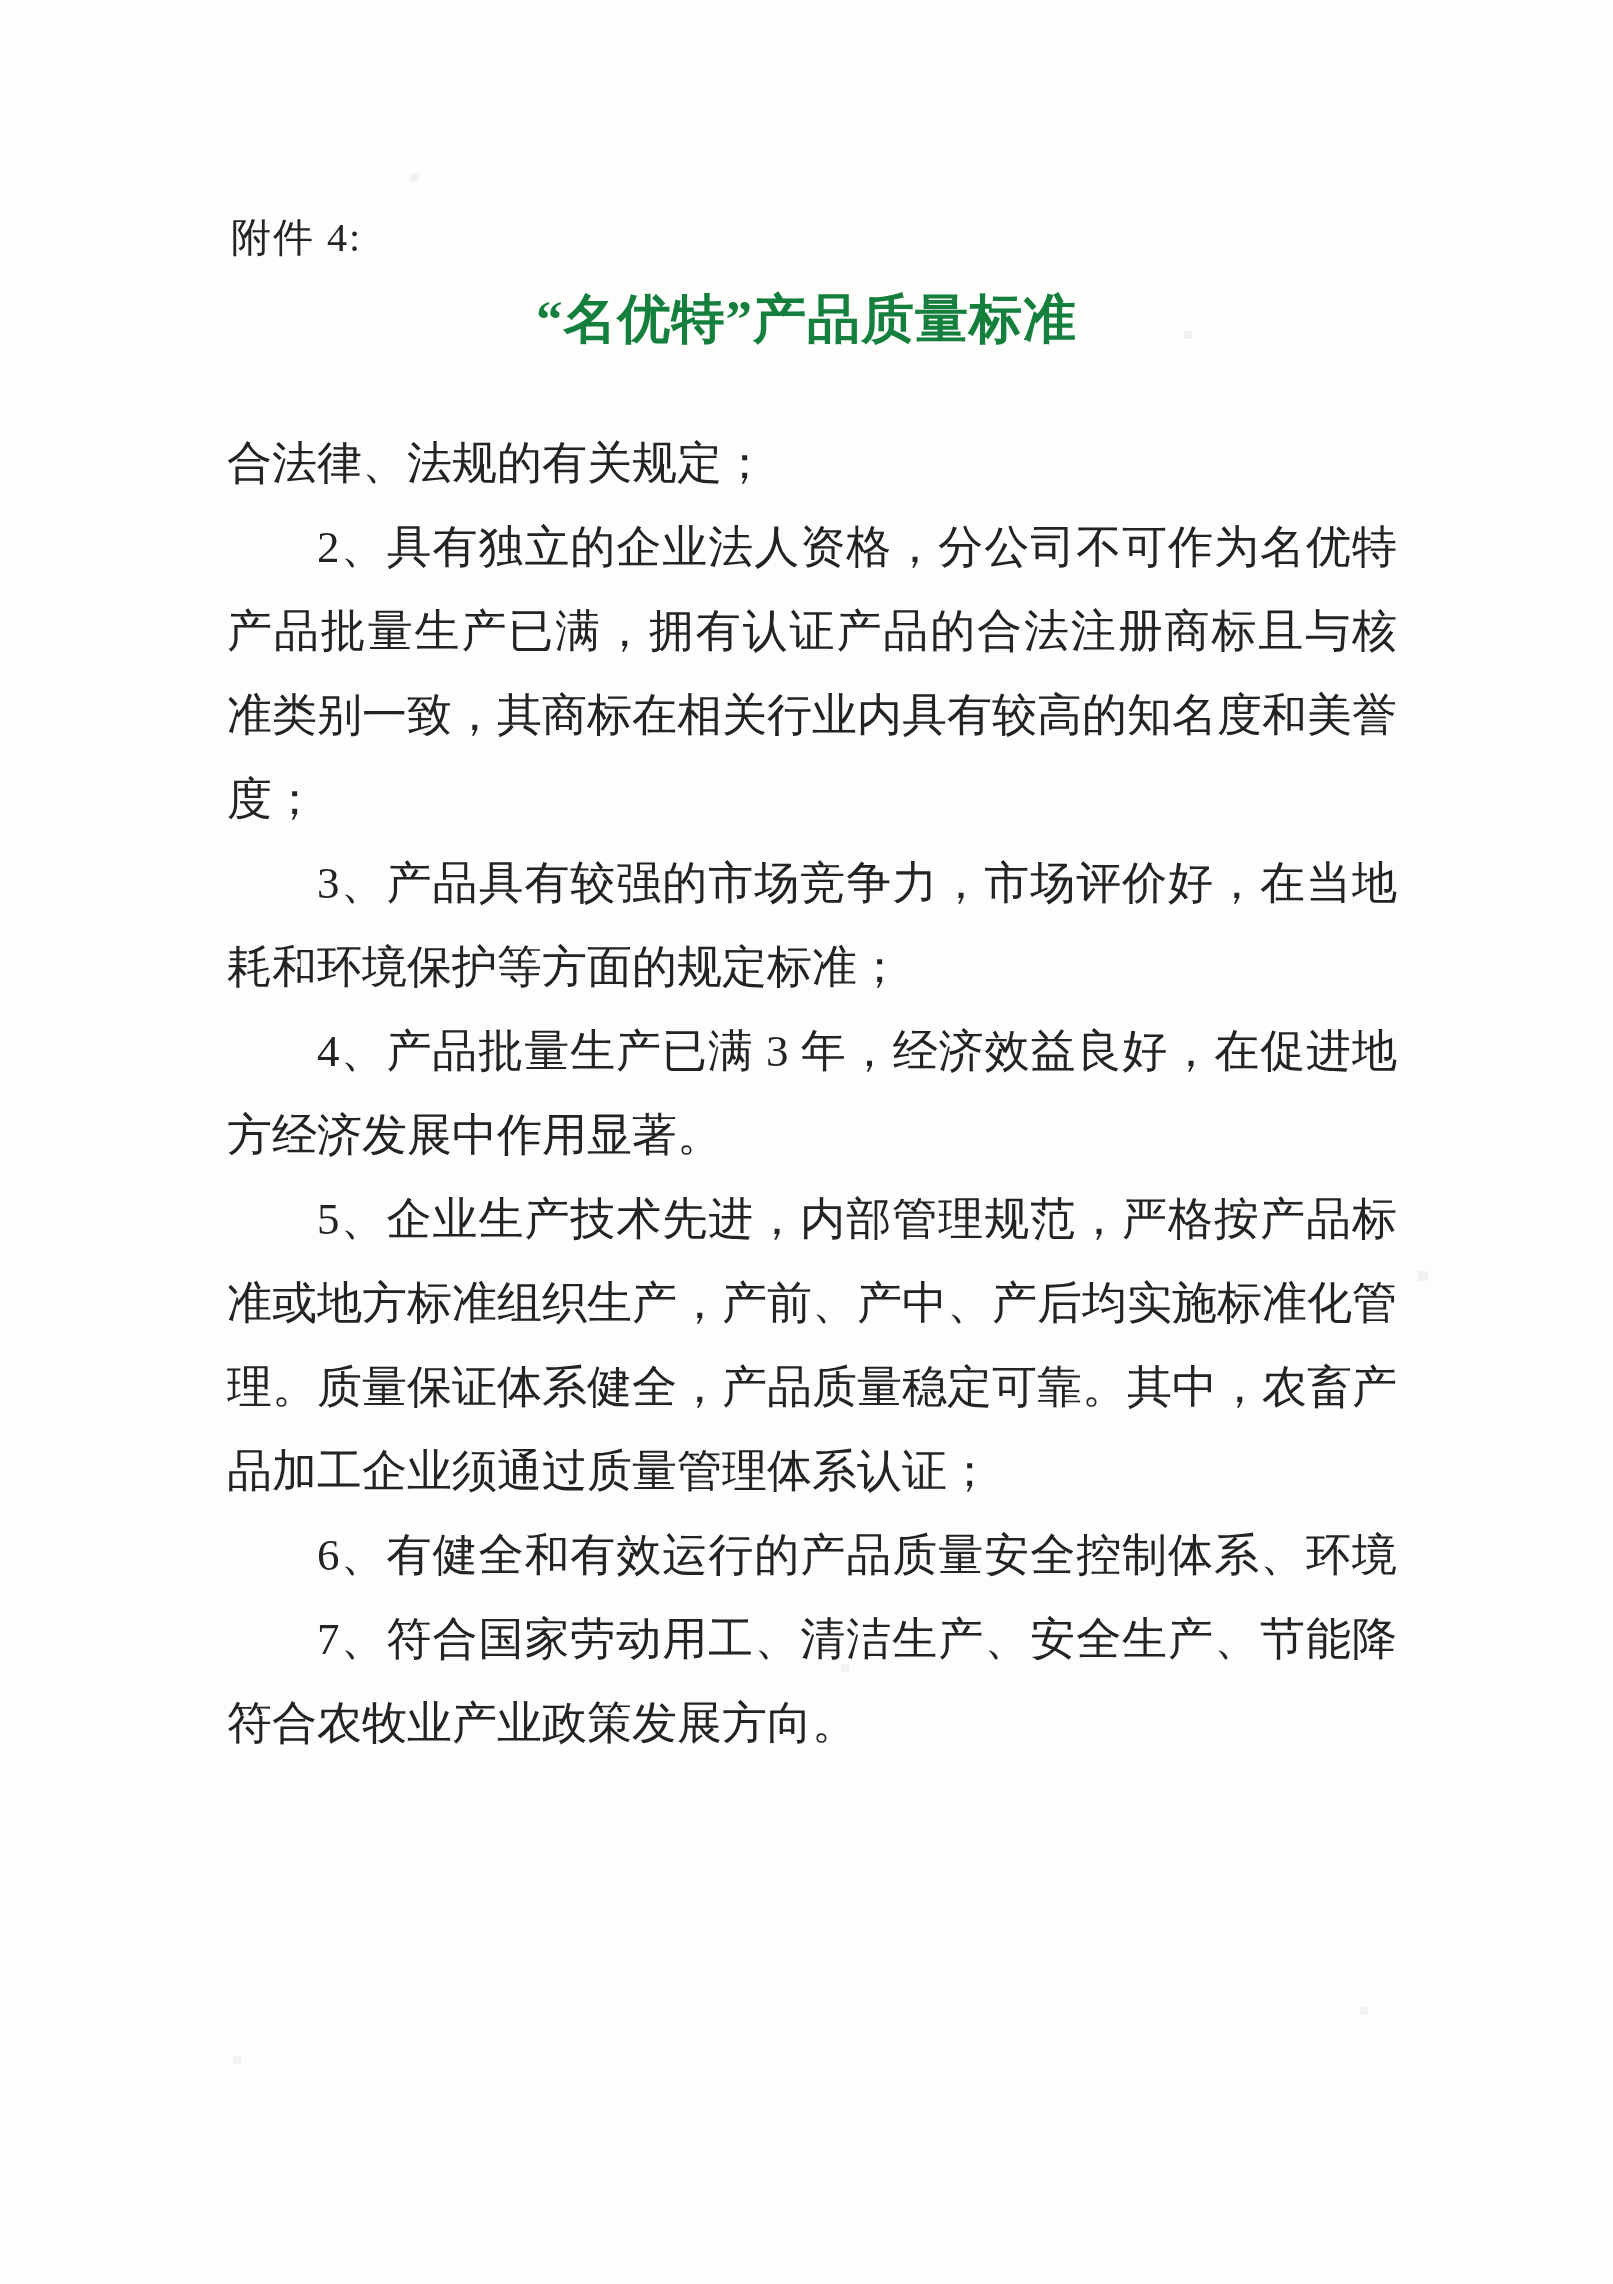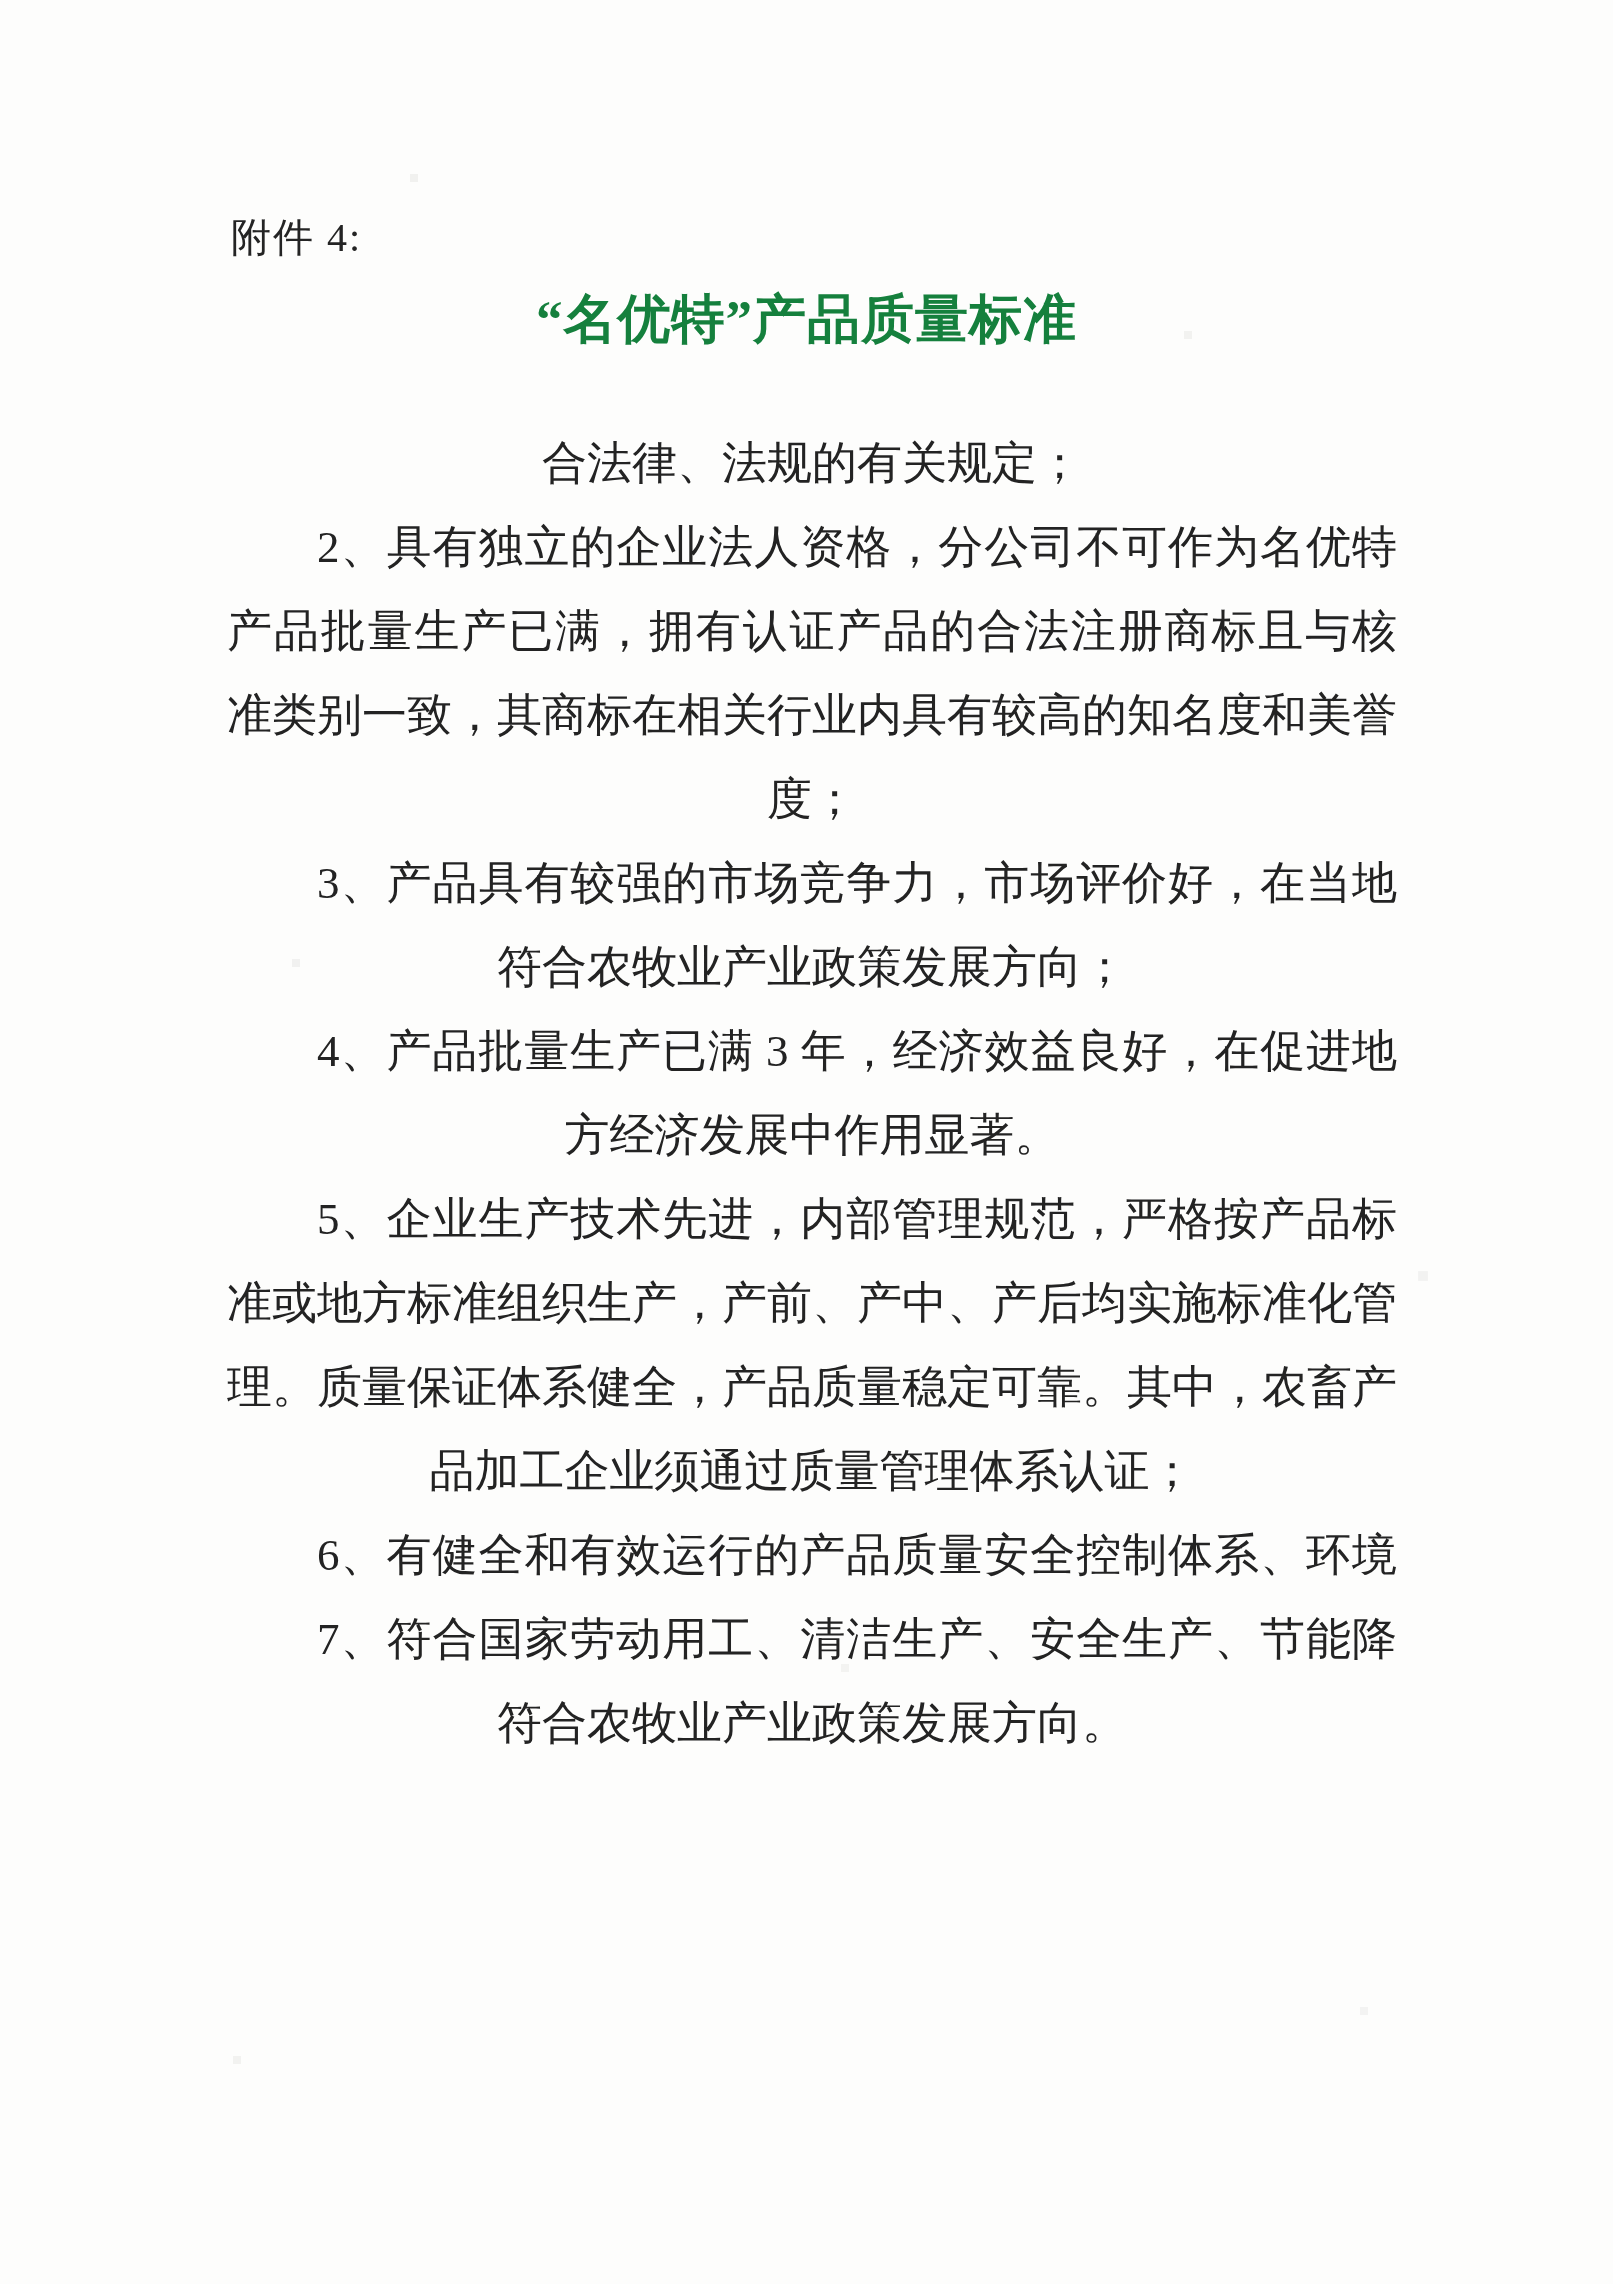--- a/index.html
+++ b/index.html
@@ -55,21 +55,21 @@
     left: 227px;
     top: 421px;
     width: 1170px;
   }
   .para { margin: 0; padding: 0; }
   .line {
     font-size: 45px;
     height: 84px;
     line-height: 84px;
     color: #232323;
-    text-align: center;
+    text-align: left;
     overflow: visible;
   }
   .line.full {
     text-align: justify;
     text-align-last: justify;
   }
   .line.indent {
     text-indent: 90px;
   }
 </style>
@@ -90,21 +90,21 @@
 
     <div class="para">
       <div class="line indent full">2、具有独立的企业法人资格，分公司不可作为名优特</div>
       <div class="line full">产品批量生产已满，拥有认证产品的合法注册商标且与核</div>
       <div class="line full">准类别一致，其商标在相关行业内具有较高的知名度和美誉</div>
       <div class="line">度；</div>
     </div>
 
     <div class="para">
       <div class="line indent full">3、产品具有较强的市场竞争力，市场评价好，在当地</div>
-      <div class="line">符合农牧业产业政策发展方向；</div>
+      <div class="line">耗和环境保护等方面的规定标准；</div>
     </div>
 
     <div class="para">
       <div class="line indent full">4、产品批量生产已满 3 年，经济效益良好，在促进地</div>
       <div class="line">方经济发展中作用显著。</div>
     </div>
 
     <div class="para">
       <div class="line indent full">5、企业生产技术先进，内部管理规范，严格按产品标</div>
       <div class="line full">准或地方标准组织生产，产前、产中、产后均实施标准化管</div>

